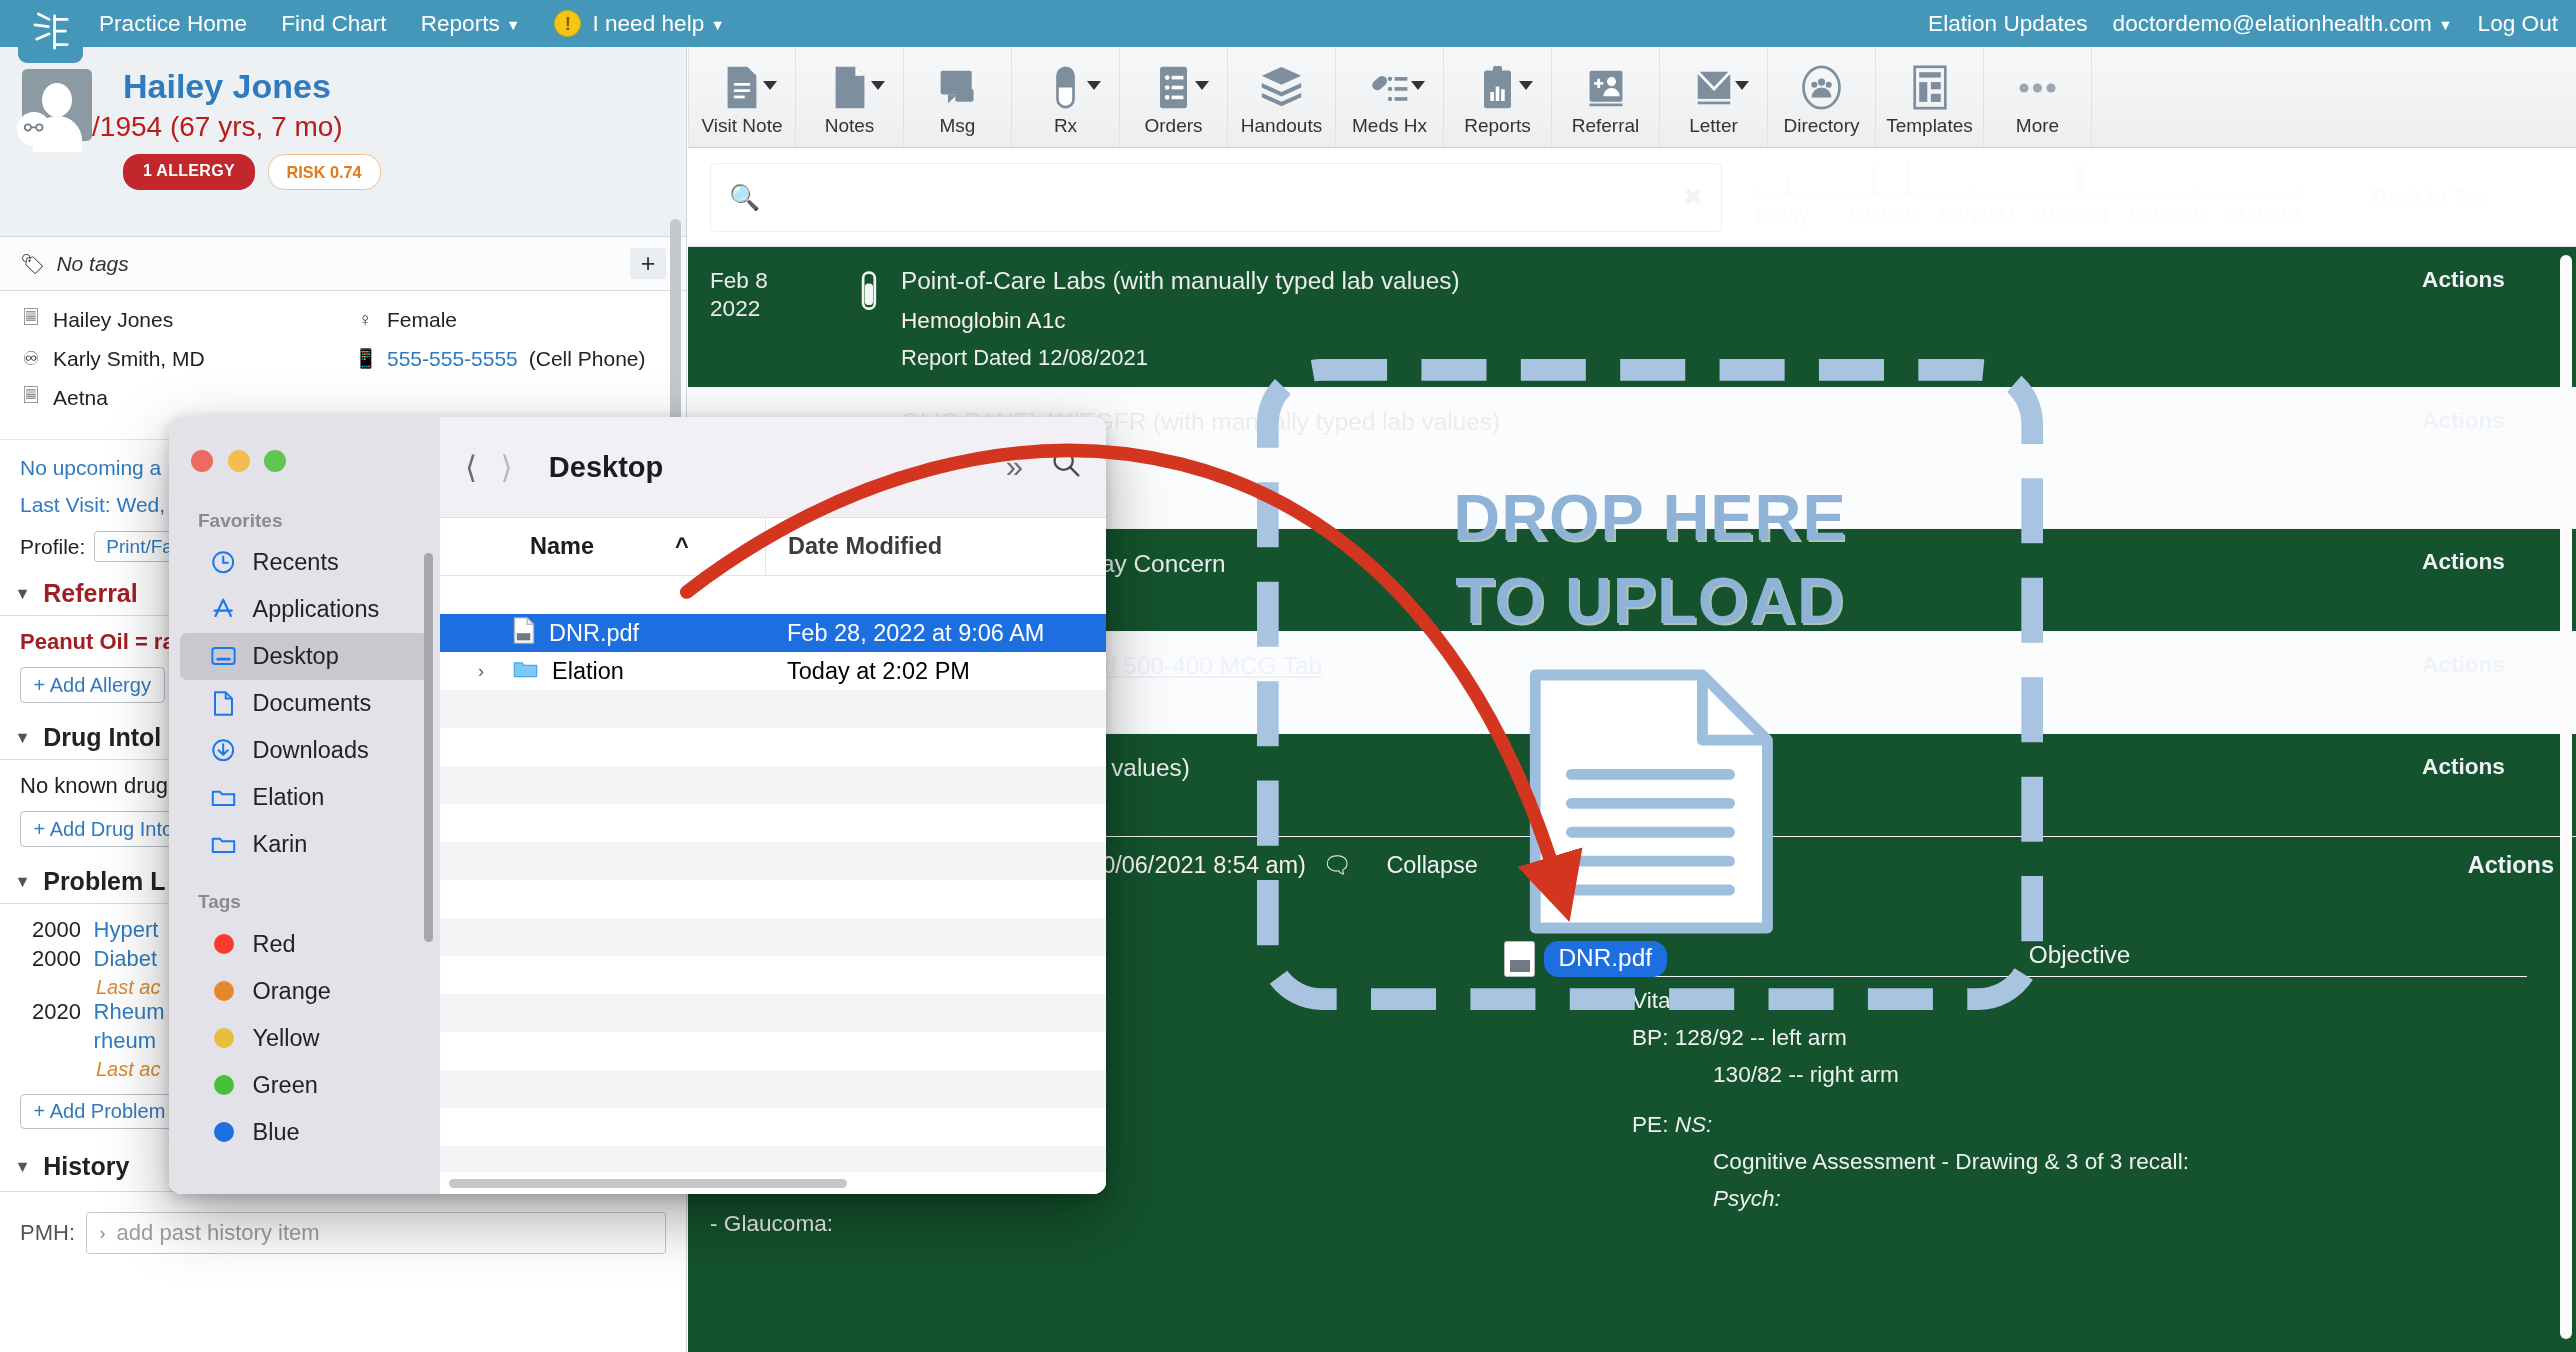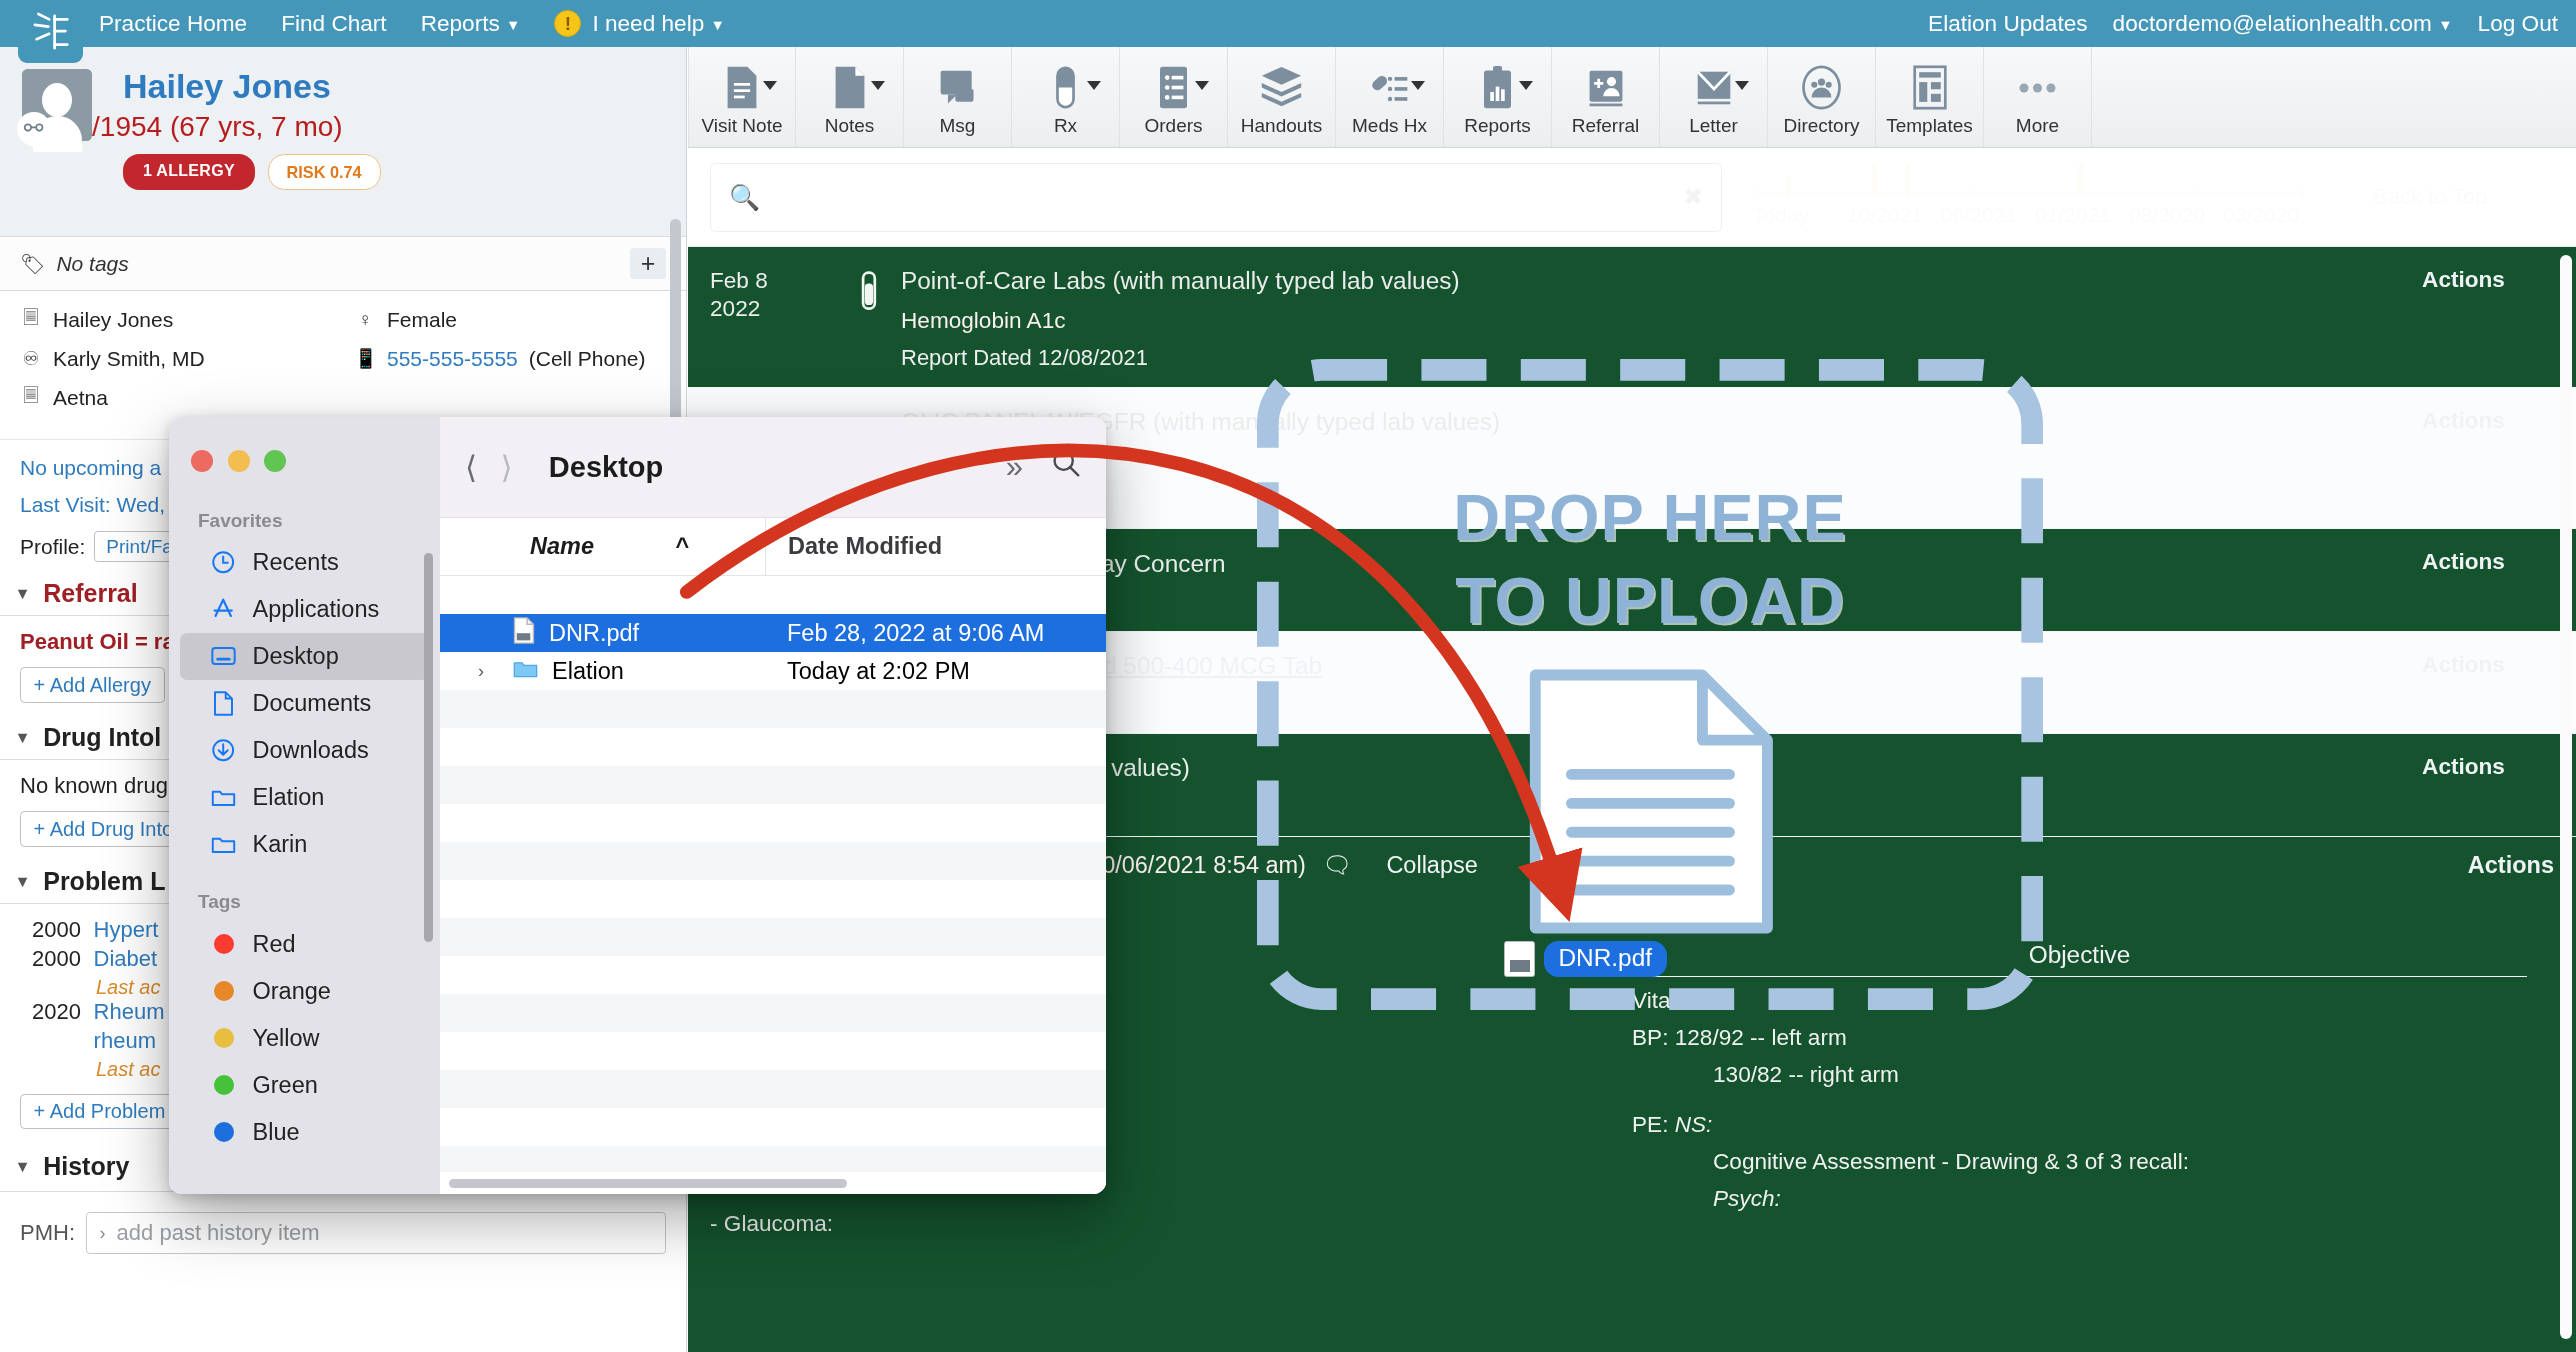--- a/index.html
+++ b/index.html
@@ -275,21 +275,21 @@
     padding: 0 25px; gap: 23.5px; border-bottom: 0.9px solid #e2e0e6;
   }
   .fd-nav { font-size: 31px; color:#6b6b72; cursor:pointer; }
   .fd-nav.dim { color:#b9b9c0; }
   .fd-title { font-size: 29px; font-weight:bold; color:#1c1c1e; margin-left: 12.6px; }
   .fd-tb-right { margin-left:auto; display:flex; align-items:center; gap: 27px; }
   .fd-colhead {
     height: 58px; display:flex; align-items:center; font-size: 23.5px;
     color:#1c1c1e; font-weight:bold; border-bottom: 0.9px solid #e4e4e8; background:#fff;
   }
-  .fd-c-name { width: 325px; padding-left: 90px; display:flex; align-items:center; gap: 81px; font-style: italic;}
+  .fd-c-name { width: 325px; padding-left: 90px; display:flex; align-items:center; gap: 81px;}
   .fd-c-date { padding-left: 22px; border-left: 0.9px solid #e4e4e8; height: 100%; display:flex; align-items:center; color:#3b3b40;}
   .fd-rows { flex:1; overflow:hidden; }
   .fd-row { height: 38px; display:flex; align-items:center; font-size: 23.5px; }
   .fd-row.zebra { background:#f4f5f7; }
   .fd-row.selected { background:#1d6fe0; color:#fff; }
   .fd-row-name { width: 325px; padding-left: 38px; display:flex; align-items:center; gap: 14.5px; }
   .fd-row-date { padding-left: 22px; }
   .fd-disc { width: 20px; color:#5d5d63; font-size: 18px; }
   .fd-disc.blank { color: transparent; }
   .fd-hsb { height: 22px; background:#fff; display:flex; align-items:center; padding: 0 9px;}

